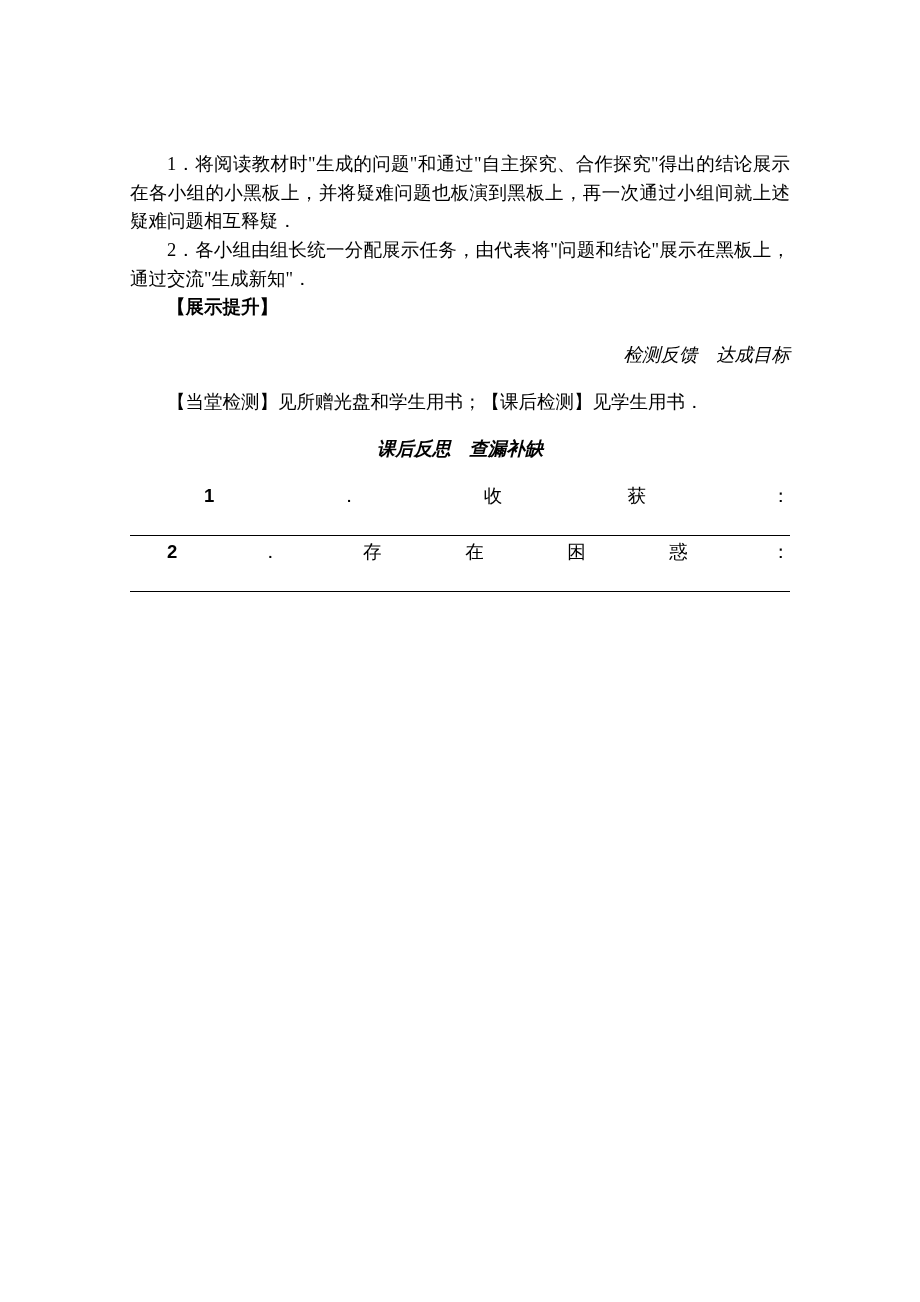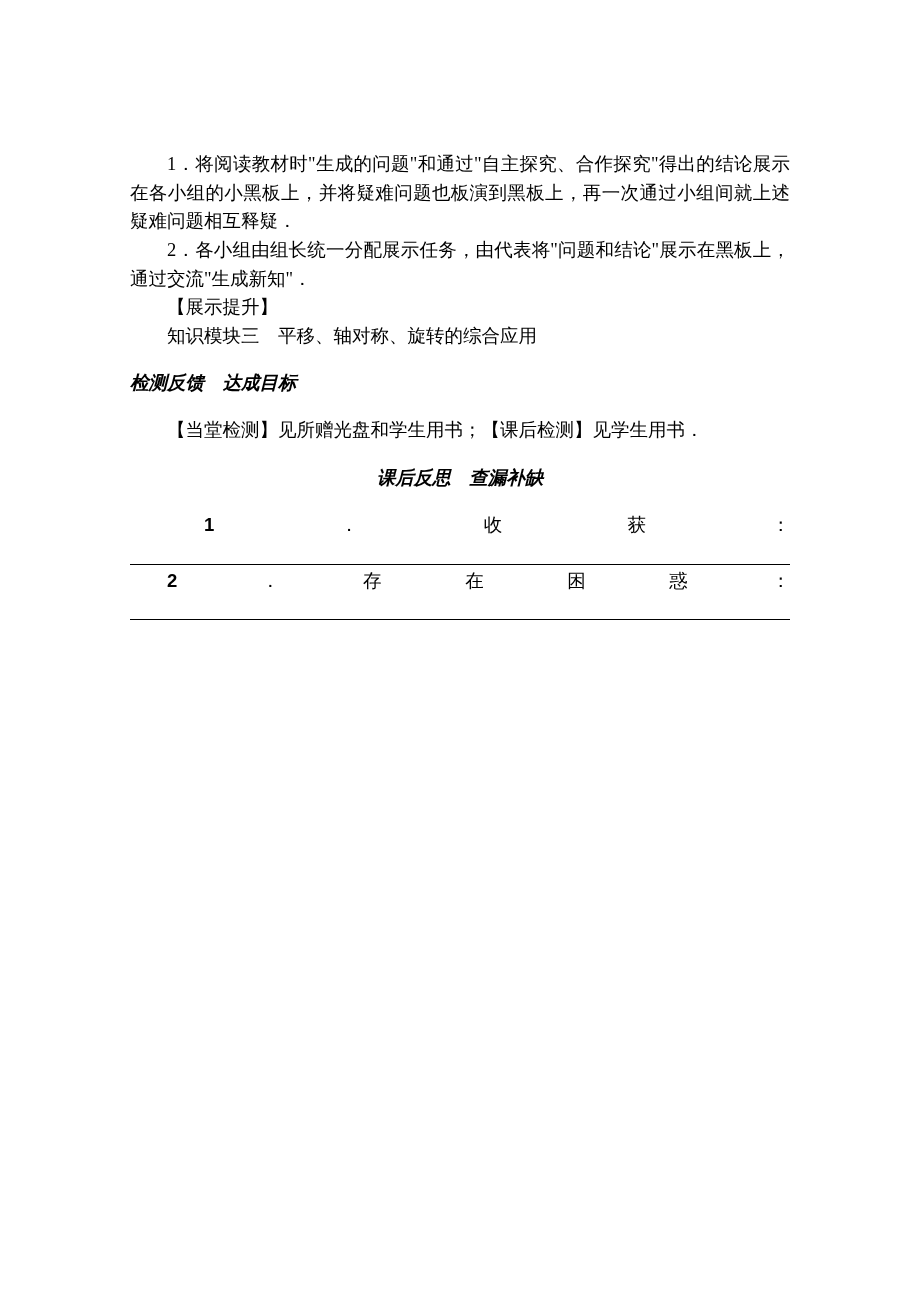--- a/index.html
+++ b/index.html
@@ -19,25 +19,25 @@
     text-align: justify;
     margin: 0;
   }
   .indent {
     text-indent: 2em;
   }
   .indent3 {
     text-indent: 2em;
   }
   .bold {
-    font-weight: normal;
+    font-weight: bold;
   }
   .center-bold {
-    text-align: left;
-    font-weight: bold;
+    text-align: right;
+    font-weight: normal;
     font-style: italic;
     font-family: "Kaiti SC", "KaiTi", "STKaiti", serif;
   }
   .center-bold2 {
     text-align: center;
     font-weight: bold;
     font-style: italic;
     font-family: "Kaiti SC", "KaiTi", "STKaiti", serif;
   }
   .underline-block {
@@ -65,21 +65,20 @@
 <body>
 
 <div class="page">
 
   <p class="para indent">1．将阅读教材时"生成的问题"和通过"自主探究、合作探究"得出的结论展示在各小组的小黑板上，并将疑难问题也板演到黑板上，再一次通过小组间就上述疑难问题相互释疑．</p>
 
   <p class="para indent">2．各小组由组长统一分配展示任务，由代表将"问题和结论"展示在黑板上，通过交流"生成新知"．</p>
 
   <p class="para indent3 bold">【展示提升】</p>
 
-  <p class="para indent3">知识模块三　平移、轴对称、旋转的综合应用</p>
 
   <p class="center-bold">检测反馈　达成目标</p>
 
   <p class="para indent3">【当堂检测】见所赠光盘和学生用书；【课后检测】见学生用书．</p>
 
   <p class="center-bold2">课后反思　查漏补缺</p>
 
   <div class="reflect-row indent3" style="padding-left:2em;">
     <span class="num-bold">1</span>
     <span>．</span>

